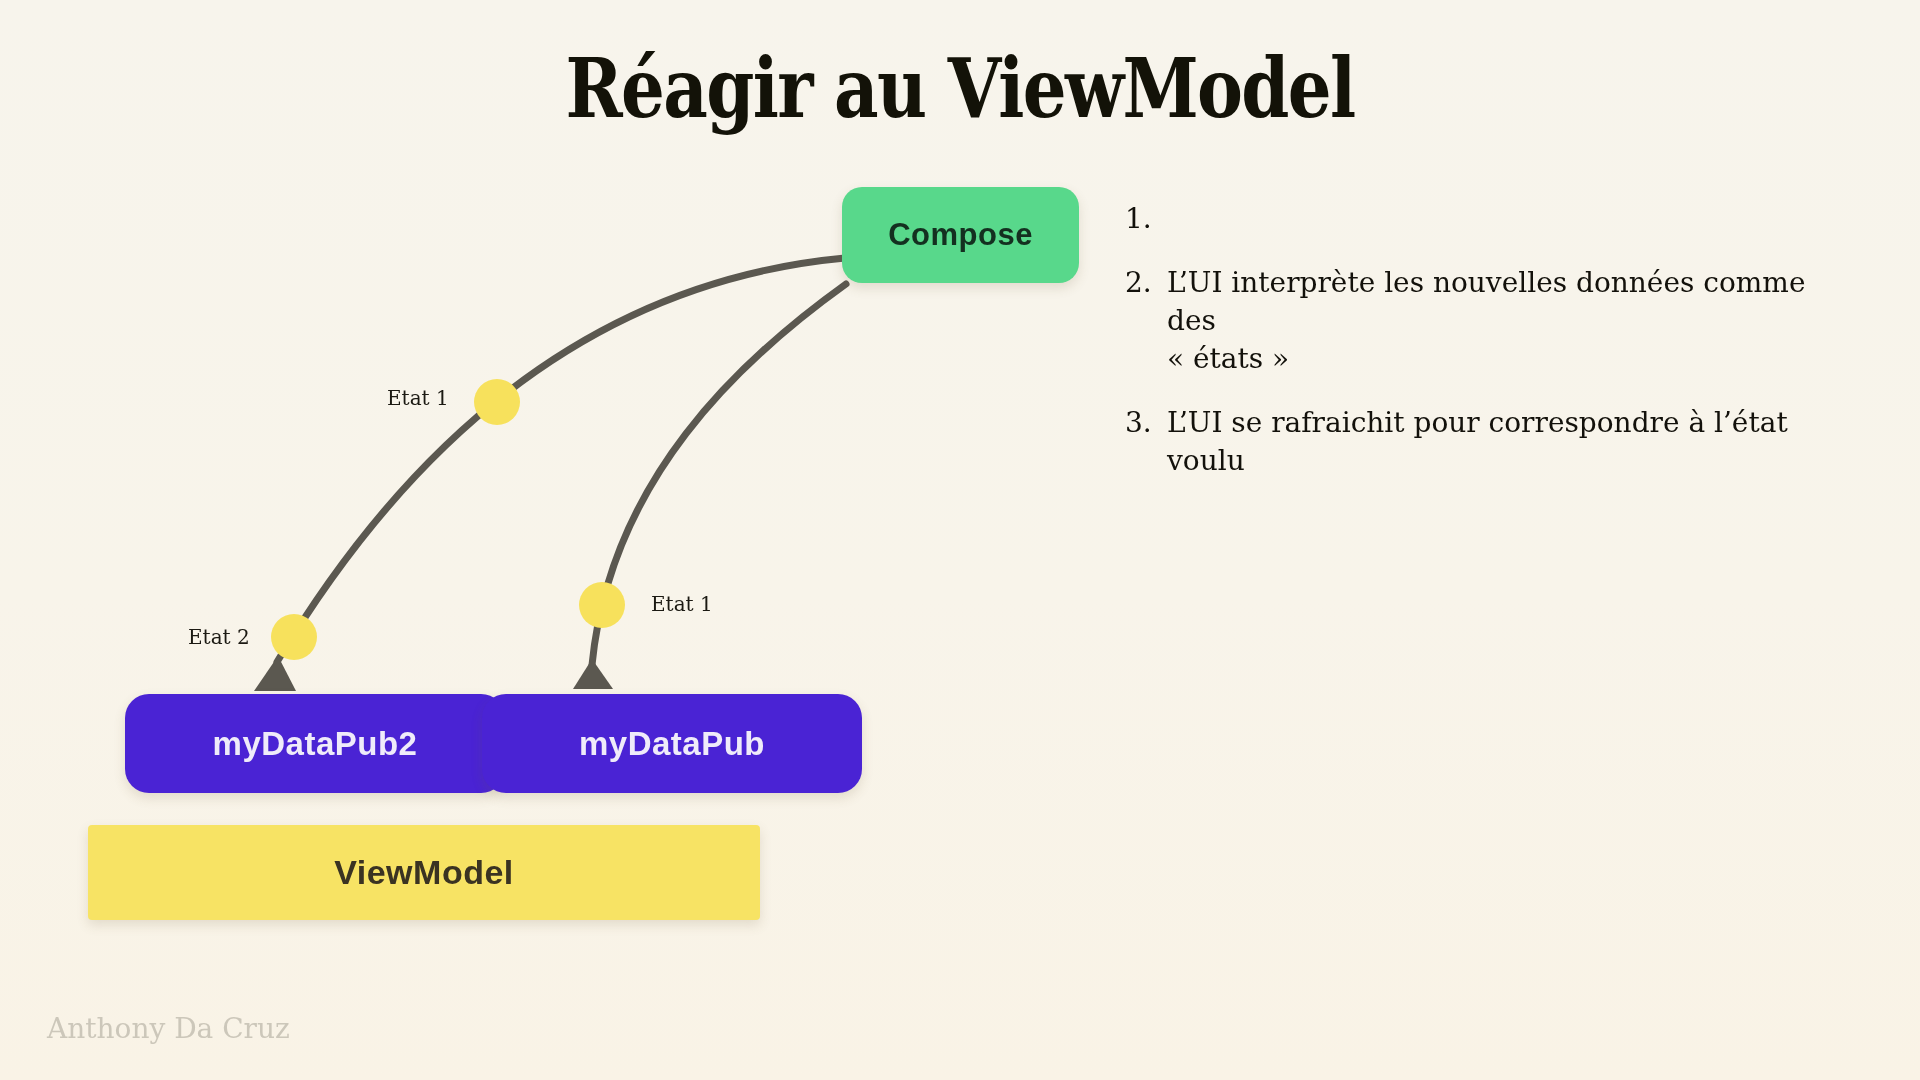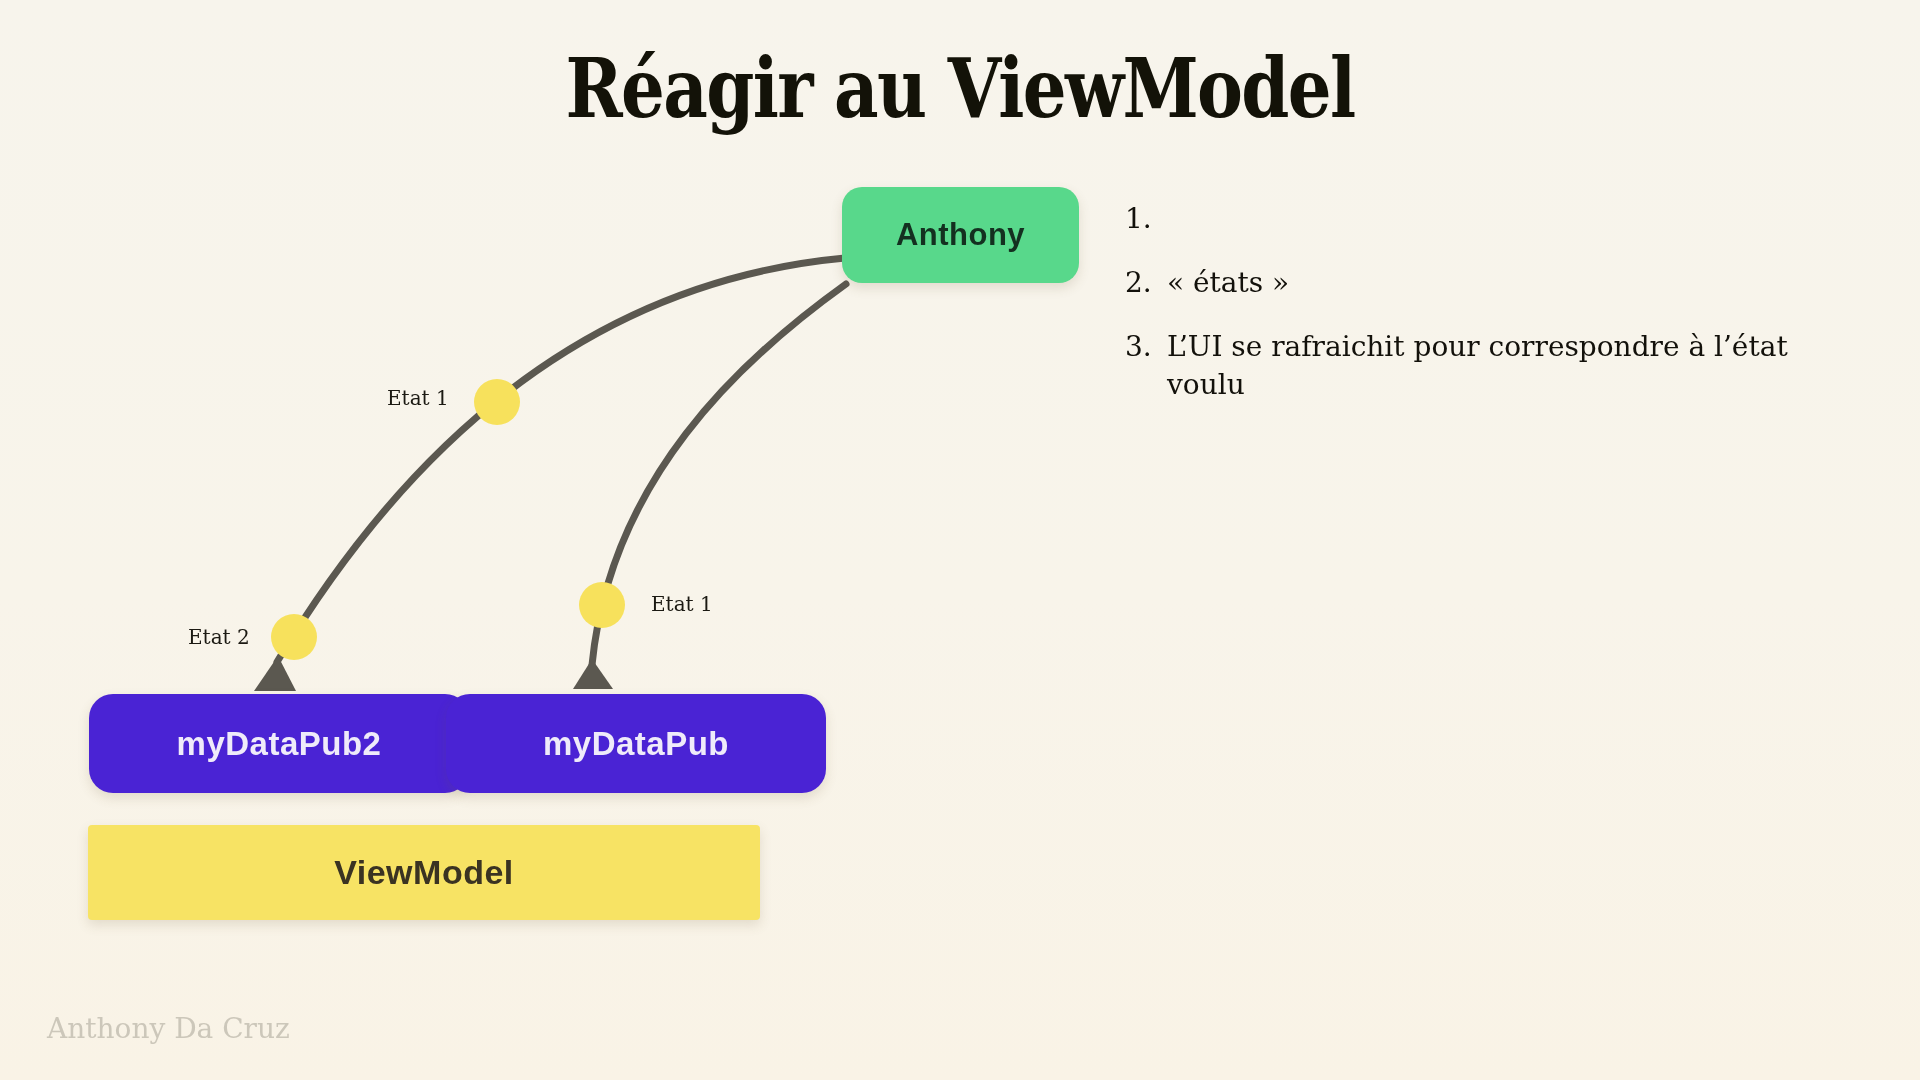--- a/index.html
+++ b/index.html
@@ -23,21 +23,21 @@
     position:absolute;display:flex;align-items:center;justify-content:center;
     font-family:"Liberation Sans", sans-serif;font-weight:bold;
     box-shadow:0 5px 12px rgba(110,95,55,.16);
   }
   .compose{
     left:842px;top:187px;width:237px;height:96px;border-radius:20px;
     background:#58D88B;color:#143020;font-size:31px;letter-spacing:.5px;
   }
   .pub{
     top:694px;width:380px;height:99px;border-radius:24px;
-    background:#4A23D4;color:#EFEBFA;font-size:33px;letter-spacing:.5px;
+    background:#4A23D4;color:#EFEBFA;font-size:33px;letter-spacing:.5px;margin-left:36px;
   }
   .pub1{left:89px;}
   .pub2{left:446px;}
   .viewmodel{
     left:88px;top:825px;width:672px;height:95px;border-radius:4px;
     background:#F7E364;color:#3A3322;font-size:34px;letter-spacing:.5px;
   }
   .state-label{
     position:absolute;font-family:"DejaVu Serif", serif;
     font-size:20px;color:#1B1912;white-space:nowrap;
@@ -66,21 +66,21 @@
     <path d="M 845 258 Q 500 290 277 662" fill="none" stroke-width="7" stroke-linecap="round" stroke="#5B5850"></path>
     <path d="M 846 284 C 740 360, 610 480, 592 665" fill="none" stroke-width="7" stroke-linecap="round" stroke="#5B5850"></path>
     <polygon points="254,691 296,691 278,656" fill="#5B5850"></polygon>
     <polygon points="573,689 613,689 592,659" fill="#5B5850"></polygon>
     <circle cx="497" cy="402" r="23" fill="#F7E15C"></circle>
     <circle cx="294" cy="637" r="23" fill="#F7E15C"></circle>
     <circle cx="602" cy="605" r="23" fill="#F7E15C"></circle>
   </svg>
 
   <div class="node compose">
-    <span>Anthony</span>
+    <span>Compose</span>
   </div>
 
   <div class="state-label" style="left:387px;top:386px;">Etat 1</div>
   <div class="state-label" style="left:188px;top:625px;">Etat 2</div>
   <div class="state-label" style="left:651px;top:592px;">Etat 1</div>
 
   <div class="node pub pub1">
     <span>myDataPub2</span>
   </div>
   <div class="node pub pub2">
@@ -92,20 +92,21 @@
 
   <ol class="steps">
     <li class="step">
       <span class="num">1.</span>
       <div class="lines">
       </div>
     </li>
     <li class="step">
       <span class="num">2.</span>
       <div class="lines">
+        <div>L’UI interprète les nouvelles données comme des</div>
         <div>« états »</div>
       </div>
     </li>
     <li class="step">
       <span class="num">3.</span>
       <div class="lines">
         <div>L’UI se rafraichit pour correspondre à l’état voulu</div>
       </div>
     </li>
   </ol>

